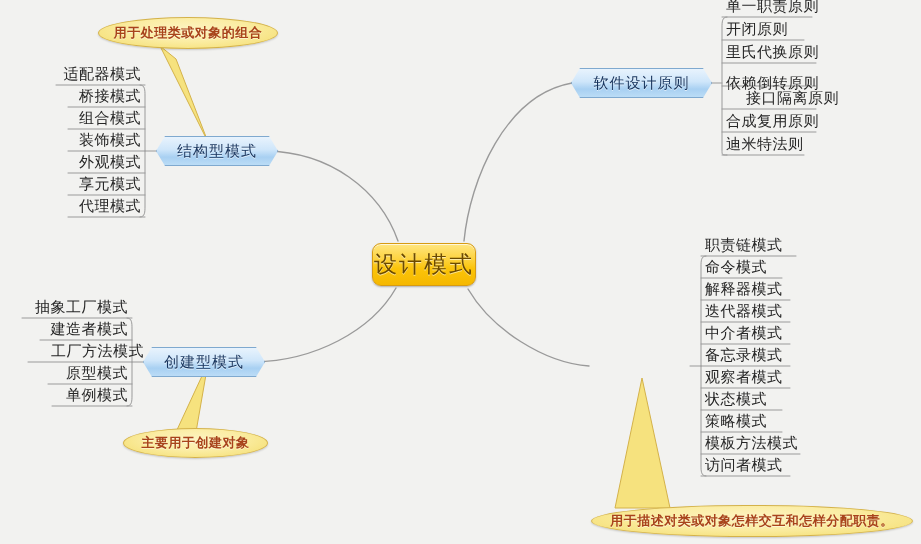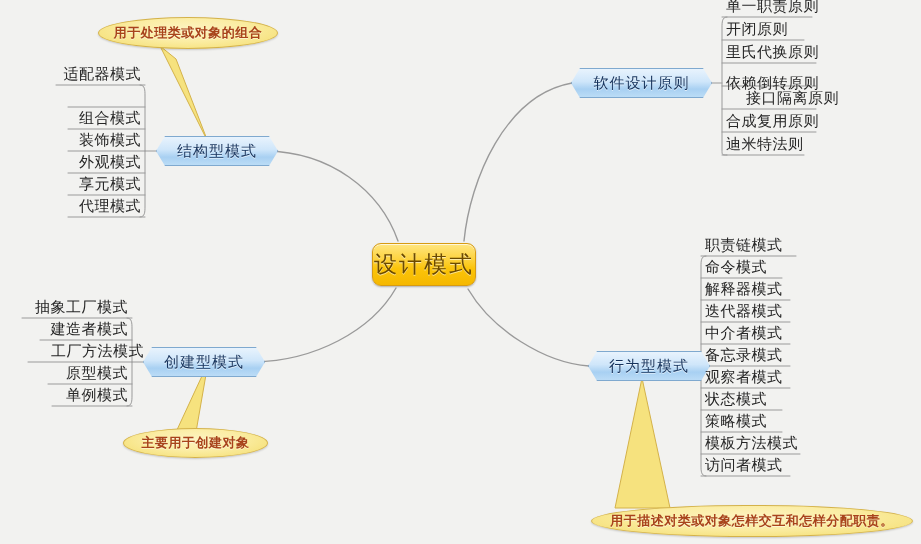--- a/index.html
+++ b/index.html
@@ -149,33 +149,31 @@
   </div>
 
   <div class="branch-node" style="left:156px;top:136px;width:122px;height:30px;">
     <span>结构型模式</span>
   </div>
 
   <div class="branch-node" style="left:143px;top:347px;width:122px;height:30px;">
     <span>创建型模式</span>
   </div>
 
-  <div class="branch-node" style="left:588px;top:351px;width:122px;height:30px;">
-    <span>行为型模式</span>
-  </div>
 
   <div class="leaf right" style="left:726px;top:-4px;">单一职责原则</div>
   <div class="leaf right" style="left:726px;top:19px;">开闭原则</div>
   <div class="leaf right" style="left:726px;top:42px;">里氏代换原则</div>
   <div class="leaf right" style="left:726px;top:73px;">依赖倒转原则</div>
   <div class="leaf right" style="left:746px;top:88px;">接口隔离原则</div>
   <div class="leaf right" style="left:726px;top:111px;">合成复用原则</div>
   <div class="leaf right" style="left:726px;top:134px;">迪米特法则</div>
 
   <div class="leaf left" style="left:0px;width:141px;top:64px;">适配器模式</div>
+  <div class="leaf left" style="left:0px;width:141px;top:86px;">桥接模式</div>
   <div class="leaf left" style="left:0px;width:141px;top:108px;">组合模式</div>
   <div class="leaf left" style="left:0px;width:141px;top:130px;">装饰模式</div>
   <div class="leaf left" style="left:0px;width:141px;top:152px;">外观模式</div>
   <div class="leaf left" style="left:0px;width:141px;top:196px;">代理模式</div>
   <div class="leaf left" style="left:0px;width:141px;top:174px;">享元模式</div>
 
   <div class="leaf left" style="left:0px;width:128px;top:297px;">抽象工厂模式</div>
   <div class="leaf left" style="left:0px;width:128px;top:319px;">建造者模式</div>
   <div class="leaf left" style="left:0px;width:128px;top:341px;padding-left:16px;">工厂方法模式</div>
   <div class="leaf left" style="left:0px;width:128px;top:363px;">原型模式</div>

